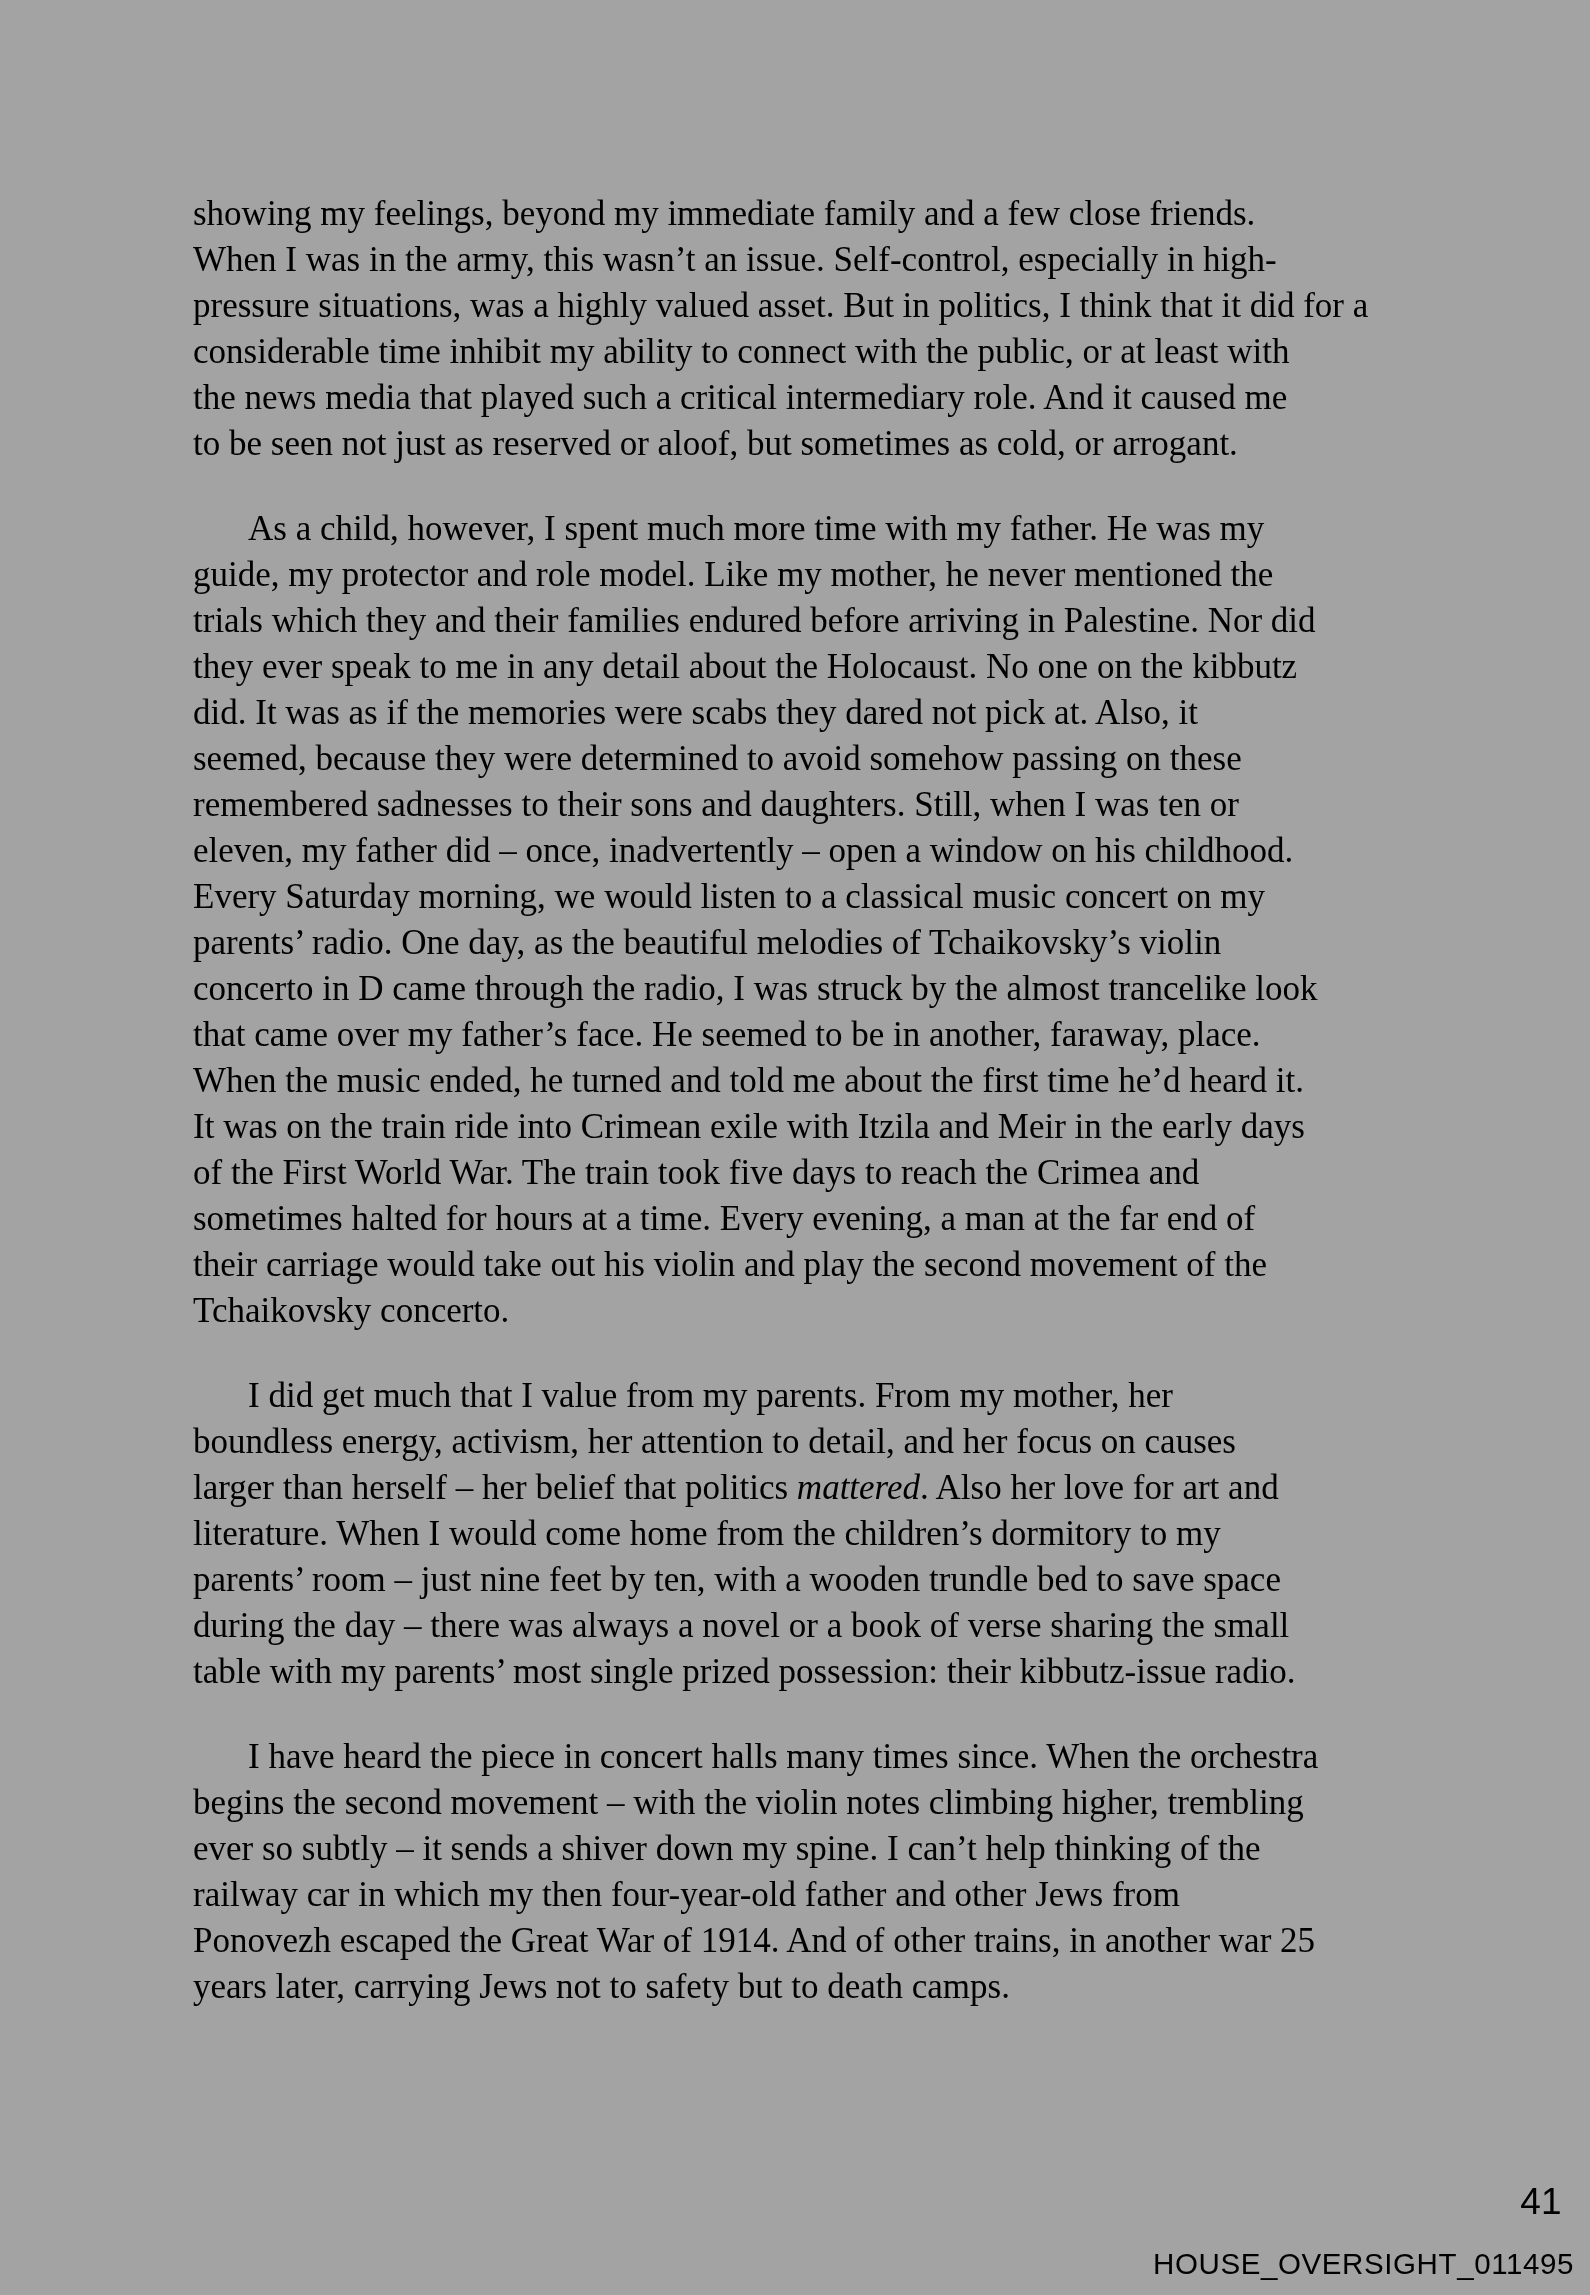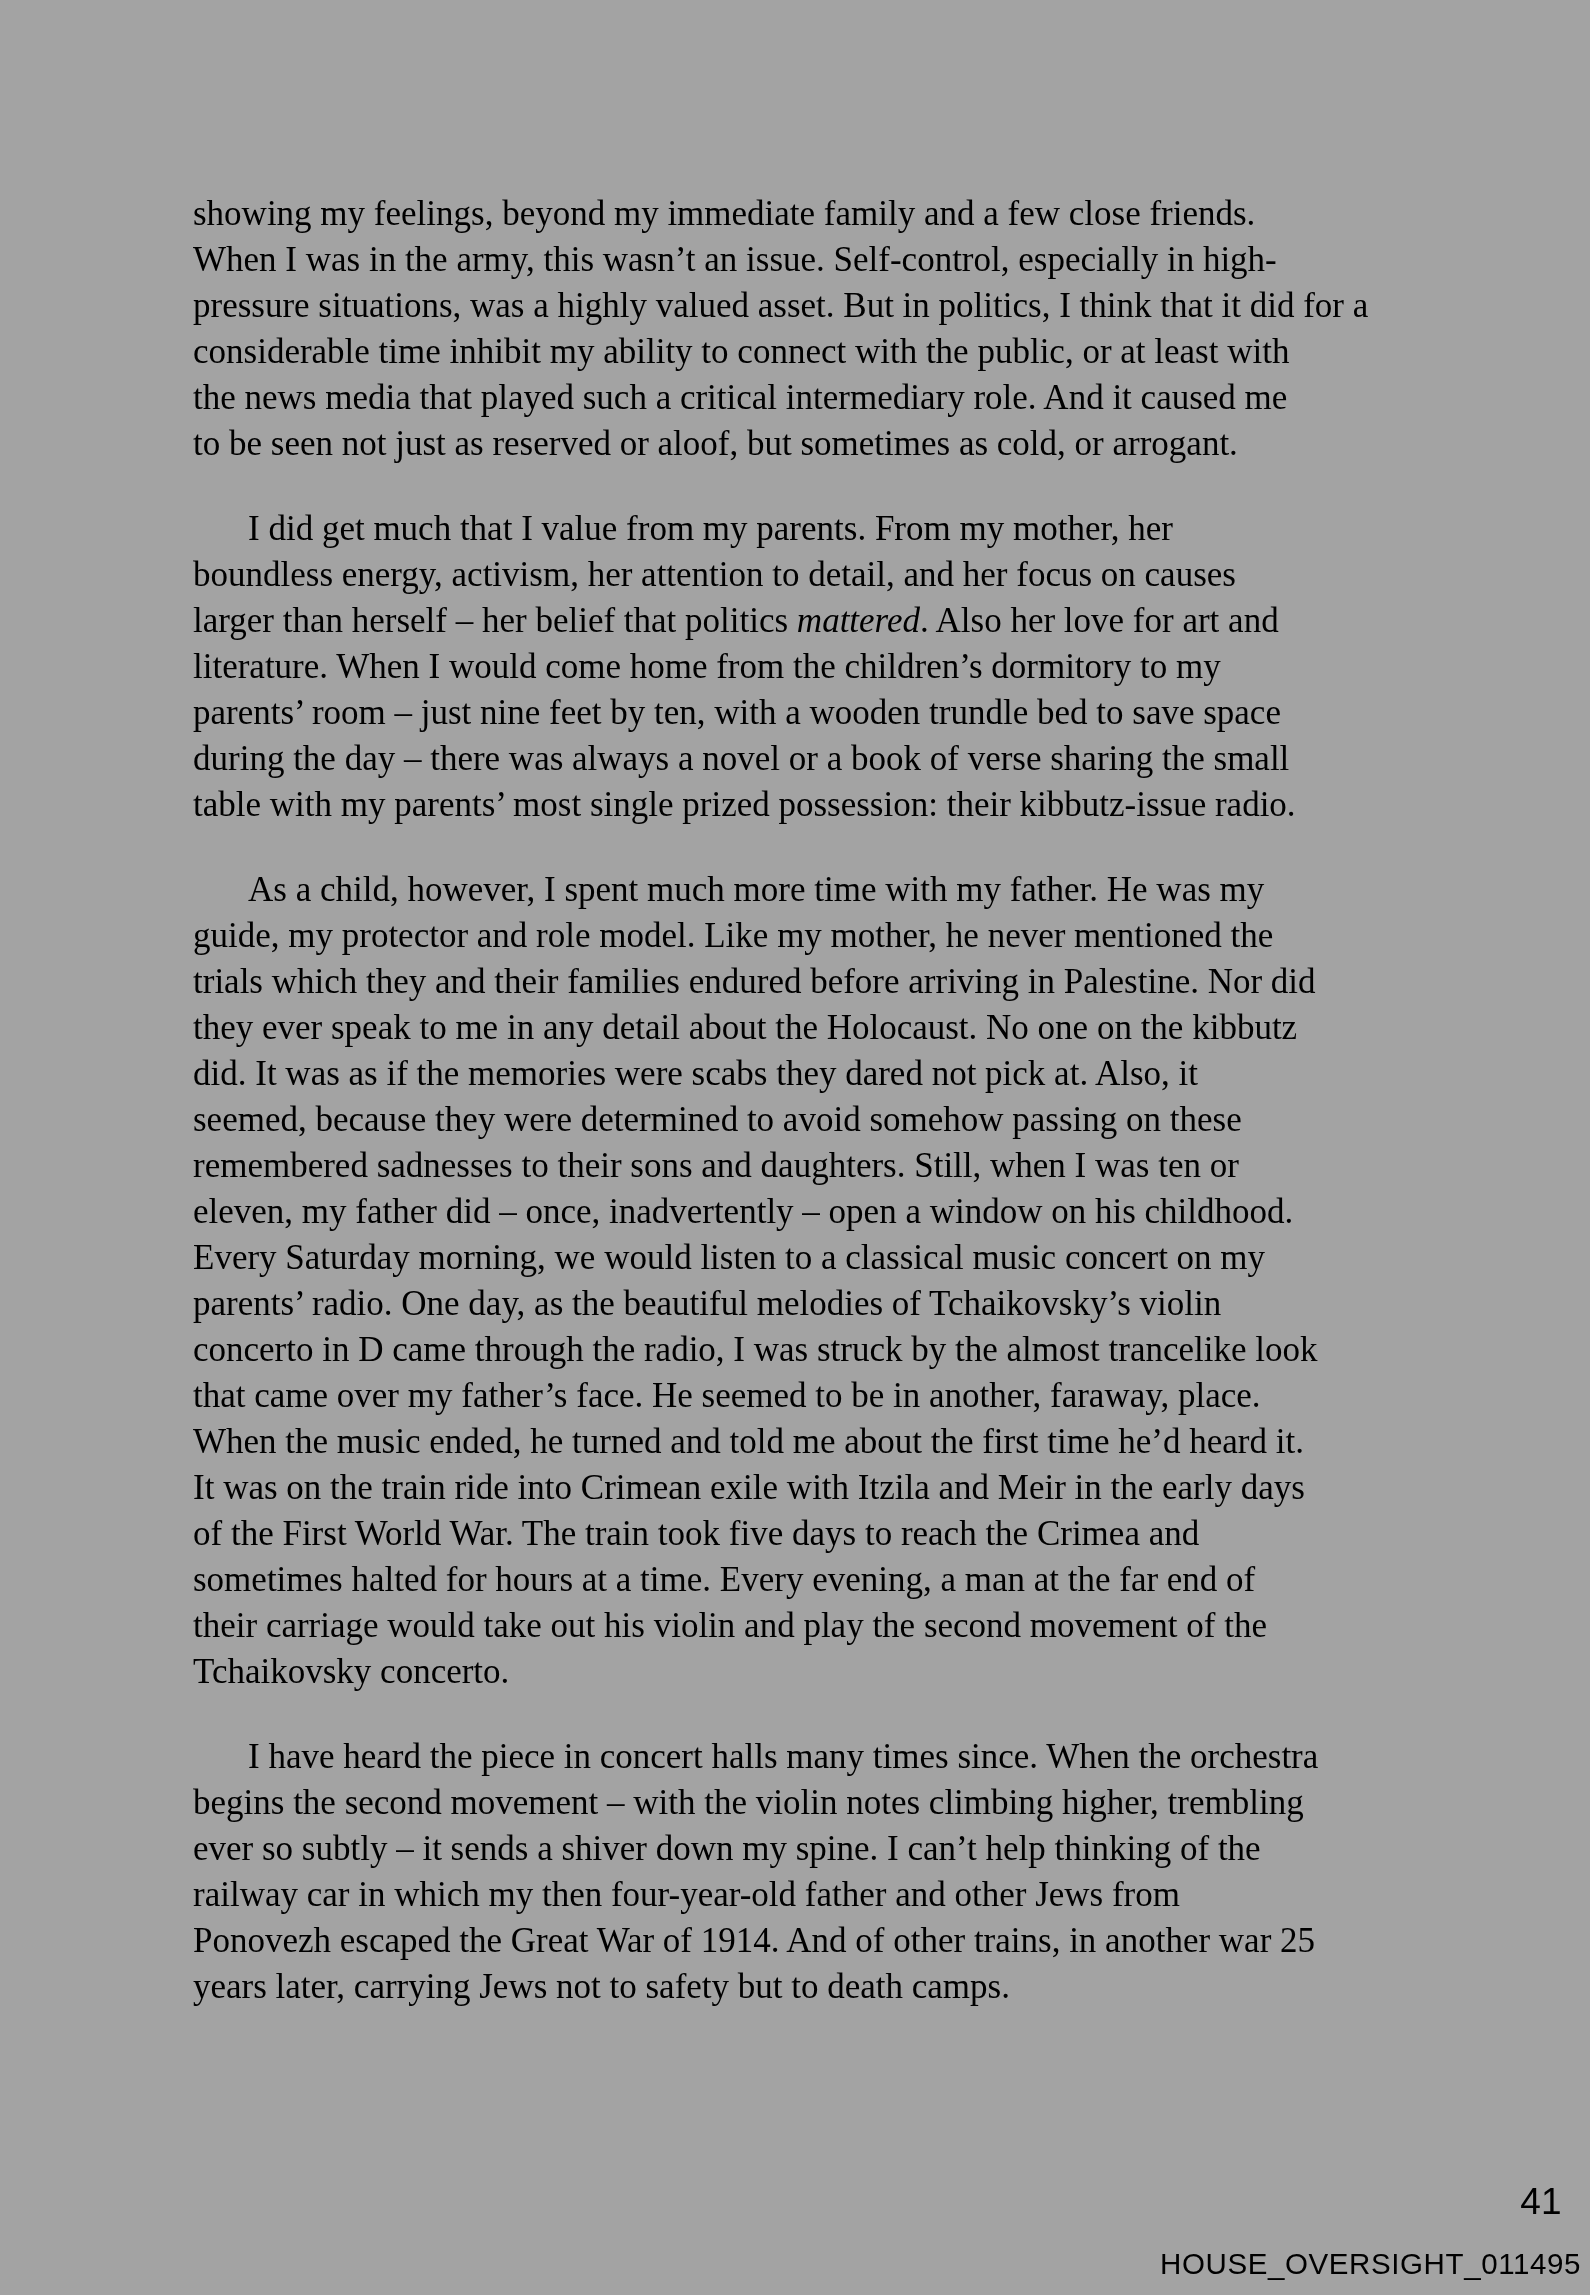--- a/index.html
+++ b/index.html
@@ -41,21 +41,21 @@
     top: 2183px;
     right: 29.5px;
     font-family: "Liberation Sans", "DejaVu Sans", sans-serif;
     font-size: 37px;
     line-height: 1;
     color: #000000;
   }
   .bates-stamp {
     position: absolute;
     top: 2249px;
-    right: 10px;
+    right: 17px;
     font-family: "Liberation Sans", "DejaVu Sans", sans-serif;
     font-size: 29.5px;
     line-height: 1;
     letter-spacing: 0.6px;
     color: #000000;
   }
 </style>
 </head>
 <body>
 
@@ -63,47 +63,47 @@
 
   <div class="body-text">
 
     <p class="para no-indent">showing my feelings, beyond my immediate family and a few close friends.
 When I was in the army, this wasn’t an issue. Self-control, especially in high-
 pressure situations, was a highly valued asset. But in politics, I think that it did for a
 considerable time inhibit my ability to connect with the public, or at least with
 the news media that played such a critical intermediary role. And it caused me
 to be seen not just as reserved or aloof, but sometimes as cold, or arrogant.</p>
 
-    <p class="para"><span>I did get much that I value from my parents. From my mother, her
-boundless energy, activism, her attention to detail, and her focus on causes
-larger than herself – her belief that politics </span><span class="italic">mattered</span><span>. Also her love for art and
-literature. When I would come home from the children’s dormitory to my
-parents’ room – just nine feet by ten, with a wooden trundle bed to save space
-during the day – there was always a novel or a book of verse sharing the small
-table with my parents’ most single prized possession: their kibbutz-issue radio.</span></p>
-
     <p class="para">As a child, however, I spent much more time with my father. He was my
 guide, my protector and role model. Like my mother, he never mentioned the
 trials which they and their families endured before arriving in Palestine. Nor did
 they ever speak to me in any detail about the Holocaust. No one on the kibbutz
 did. It was as if the memories were scabs they dared not pick at. Also, it
 seemed, because they were determined to avoid somehow passing on these
 remembered sadnesses to their sons and daughters. Still, when I was ten or
 eleven, my father did – once, inadvertently – open a window on his childhood.
 Every Saturday morning, we would listen to a classical music concert on my
 parents’ radio. One day, as the beautiful melodies of Tchaikovsky’s violin
 concerto in D came through the radio, I was struck by the almost trancelike look
 that came over my father’s face. He seemed to be in another, faraway, place.
 When the music ended, he turned and told me about the first time he’d heard it.
 It was on the train ride into Crimean exile with Itzila and Meir in the early days
 of the First World War. The train took five days to reach the Crimea and
 sometimes halted for hours at a time. Every evening, a man at the far end of
 their carriage would take out his violin and play the second movement of the
 Tchaikovsky concerto.</p>
 
+    <p class="para"><span>I did get much that I value from my parents. From my mother, her
+boundless energy, activism, her attention to detail, and her focus on causes
+larger than herself – her belief that politics </span><span class="italic">mattered</span><span>. Also her love for art and
+literature. When I would come home from the children’s dormitory to my
+parents’ room – just nine feet by ten, with a wooden trundle bed to save space
+during the day – there was always a novel or a book of verse sharing the small
+table with my parents’ most single prized possession: their kibbutz-issue radio.</span></p>
+
     <p class="para">I have heard the piece in concert halls many times since. When the orchestra
 begins the second movement – with the violin notes climbing higher, trembling
 ever so subtly – it sends a shiver down my spine. I can’t help thinking of the
 railway car in which my then four-year-old father and other Jews from
 Ponovezh escaped the Great War of 1914. And of other trains, in another war 25
 years later, carrying Jews not to safety but to death camps.</p>
 
   </div>
 
   <div class="page-number">41</div>

